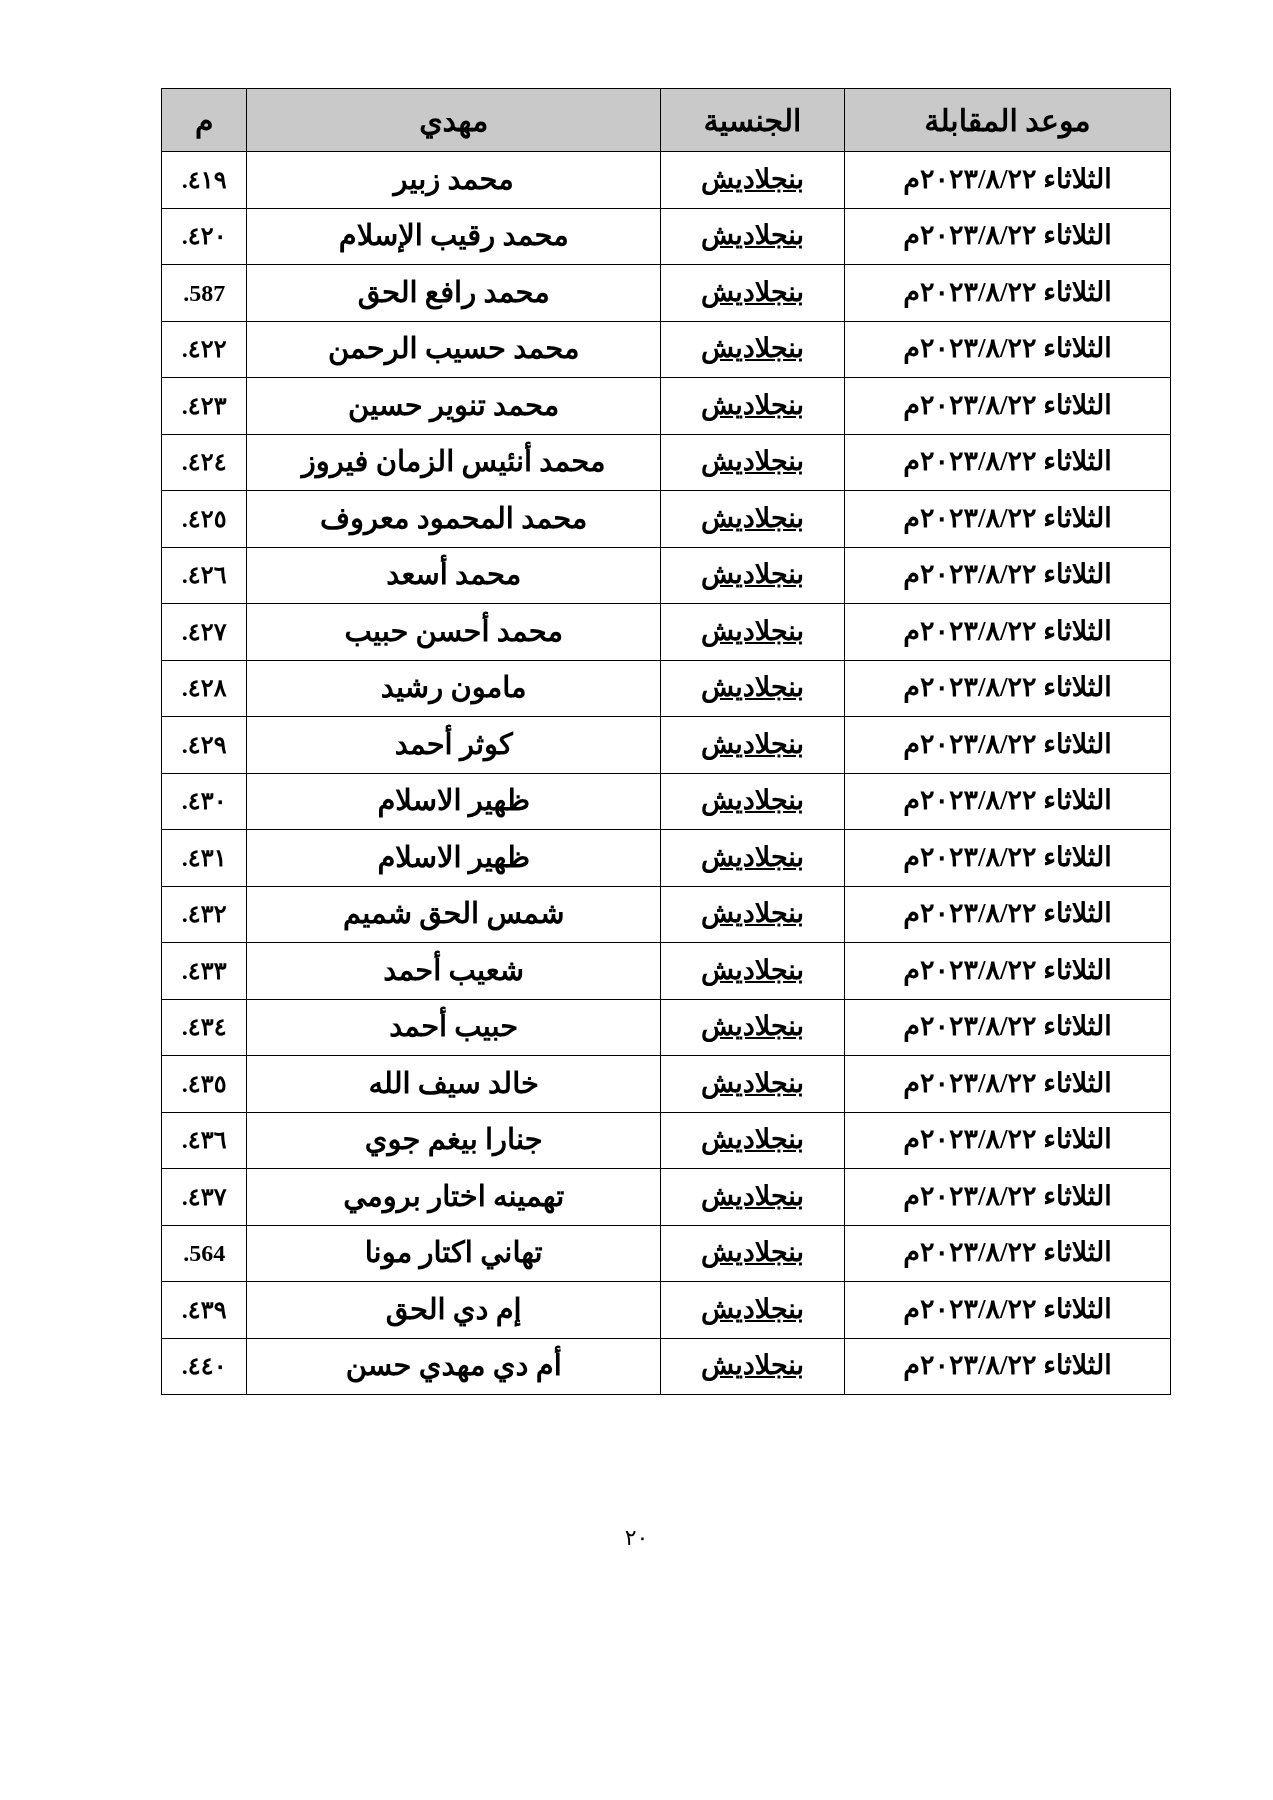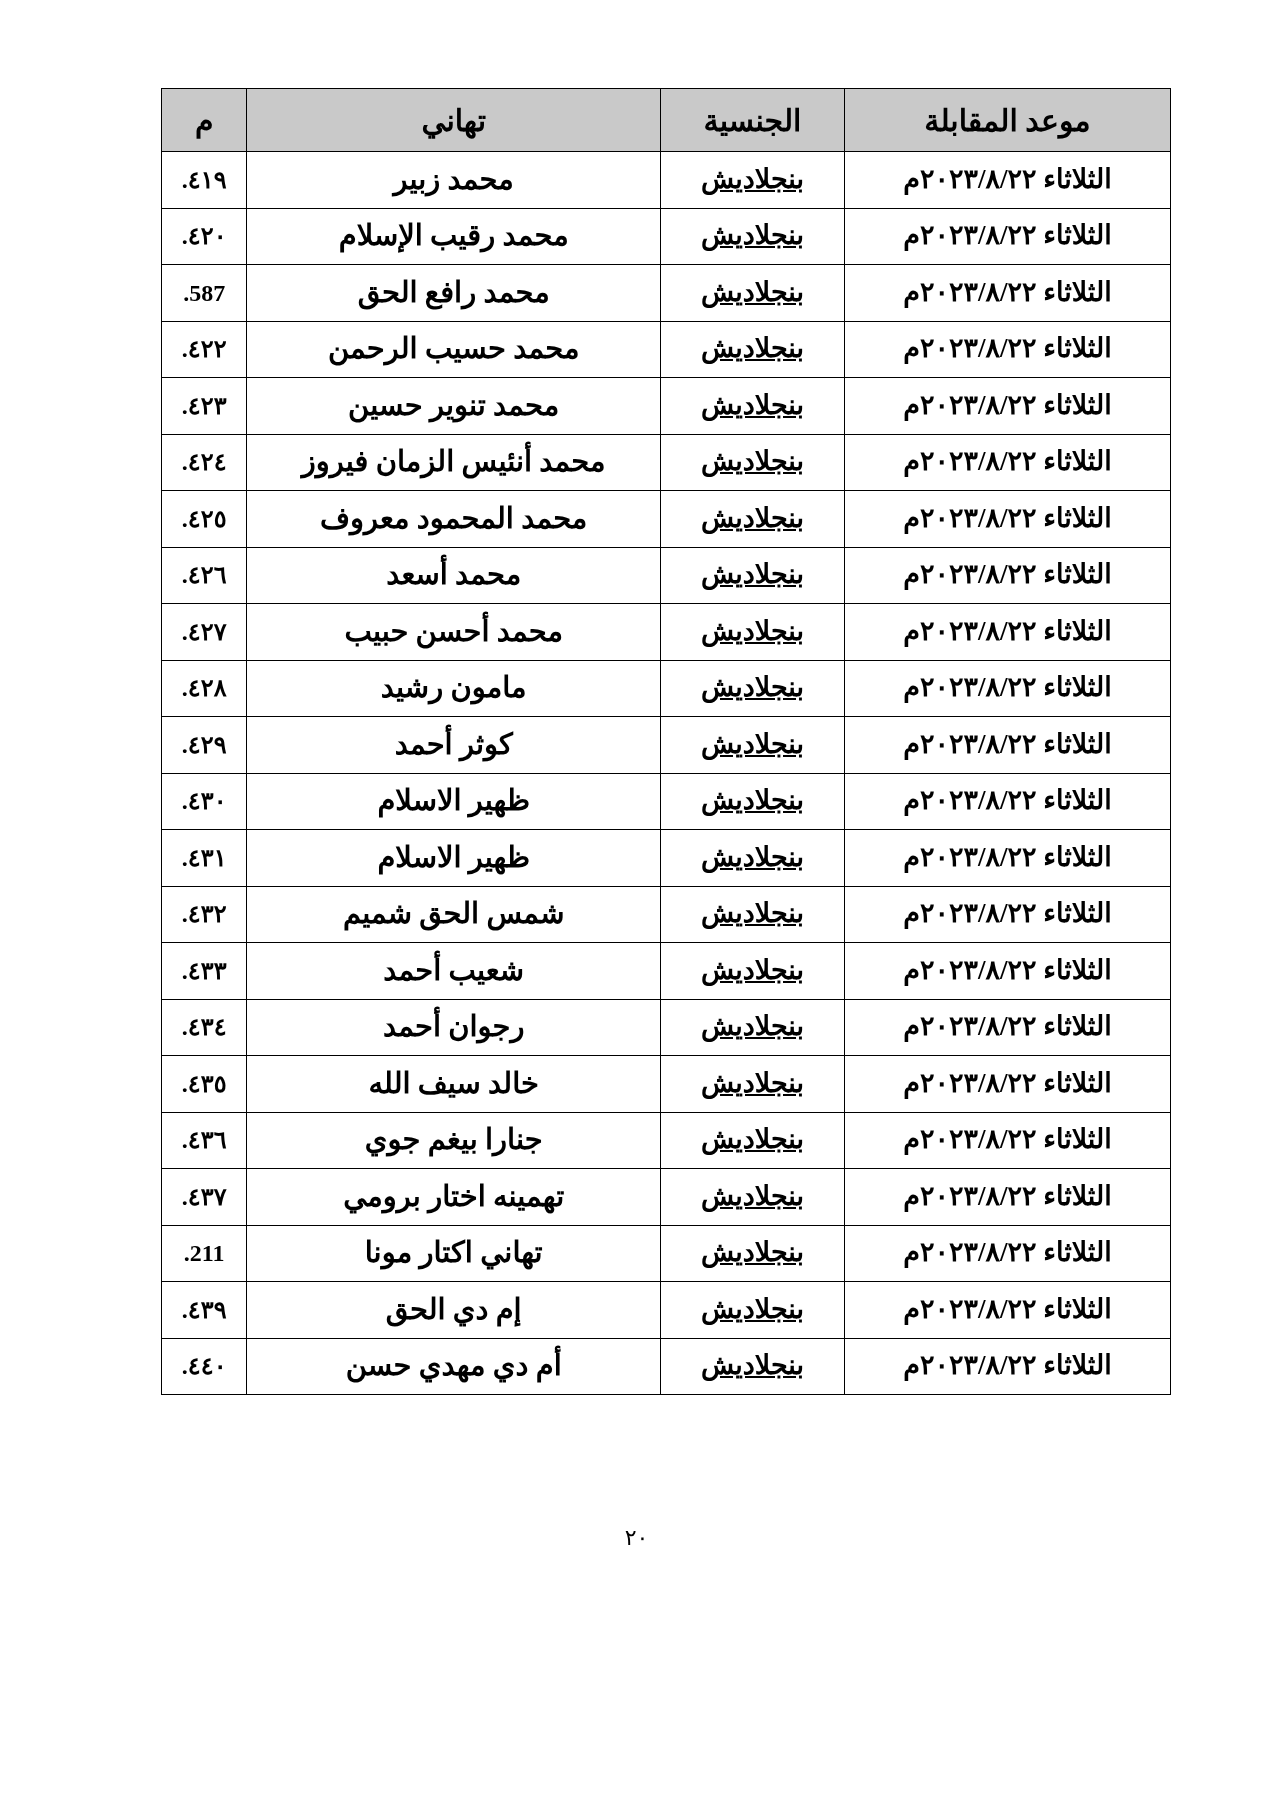--- a/index.html
+++ b/index.html
@@ -81,21 +81,21 @@
     <colgroup>
       <col class="c-date">
       <col class="c-nat">
       <col class="c-name">
       <col class="c-num">
     </colgroup>
     <thead>
       <tr>
         <th>موعد المقابلة</th>
         <th>الجنسية</th>
-        <th>تهاني</th>
+        <th>مهدي</th>
         <th>م</th>
       </tr>
     </thead>
     <tbody>
         <tr>
           <td class="date">الثلاثاء ٢٠٢٣/٨/٢٢م</td>
           <td class="nat">بنجلاديش</td>
           <td class="name">محمد زبير</td>
           <td class="num">٤١٩.</td>
         </tr>
@@ -179,21 +179,21 @@
         </tr>
         <tr>
           <td class="date">الثلاثاء ٢٠٢٣/٨/٢٢م</td>
           <td class="nat">بنجلاديش</td>
           <td class="name">شعيب أحمد</td>
           <td class="num">٤٣٣.</td>
         </tr>
         <tr>
           <td class="date">الثلاثاء ٢٠٢٣/٨/٢٢م</td>
           <td class="nat">بنجلاديش</td>
-          <td class="name">رجوان أحمد</td>
+          <td class="name">حبيب أحمد</td>
           <td class="num">٤٣٤.</td>
         </tr>
         <tr>
           <td class="date">الثلاثاء ٢٠٢٣/٨/٢٢م</td>
           <td class="nat">بنجلاديش</td>
           <td class="name">خالد سيف الله</td>
           <td class="num">٤٣٥.</td>
         </tr>
         <tr>
           <td class="date">الثلاثاء ٢٠٢٣/٨/٢٢م</td>
@@ -204,21 +204,21 @@
         <tr>
           <td class="date">الثلاثاء ٢٠٢٣/٨/٢٢م</td>
           <td class="nat">بنجلاديش</td>
           <td class="name">تهمينه اختار برومي</td>
           <td class="num">٤٣٧.</td>
         </tr>
         <tr>
           <td class="date">الثلاثاء ٢٠٢٣/٨/٢٢م</td>
           <td class="nat">بنجلاديش</td>
           <td class="name">تهاني اكتار مونا</td>
-          <td class="num">211.</td>
+          <td class="num">564.</td>
         </tr>
         <tr>
           <td class="date">الثلاثاء ٢٠٢٣/٨/٢٢م</td>
           <td class="nat">بنجلاديش</td>
           <td class="name">إم دي الحق</td>
           <td class="num">٤٣٩.</td>
         </tr>
         <tr>
           <td class="date">الثلاثاء ٢٠٢٣/٨/٢٢م</td>
           <td class="nat">بنجلاديش</td>

